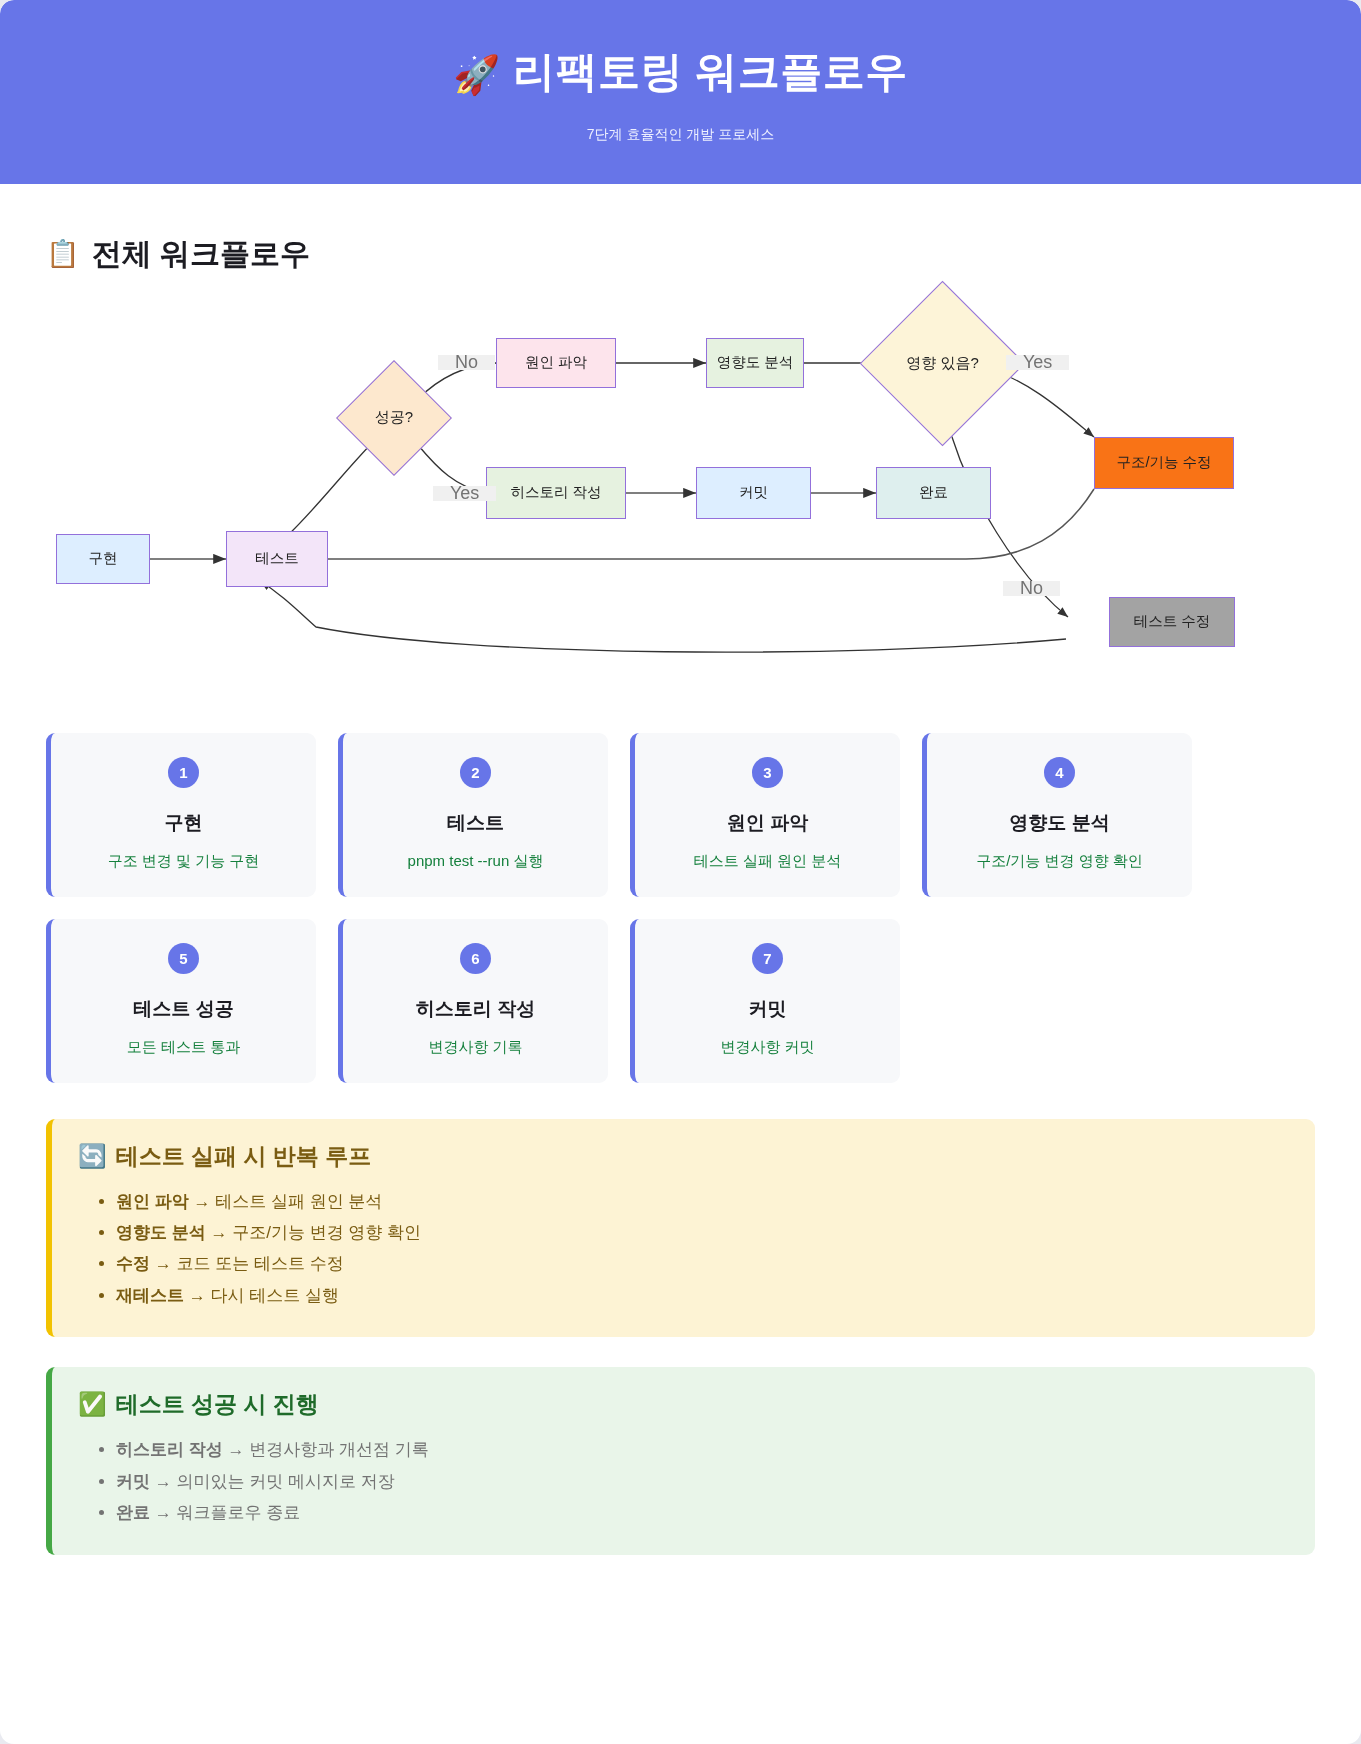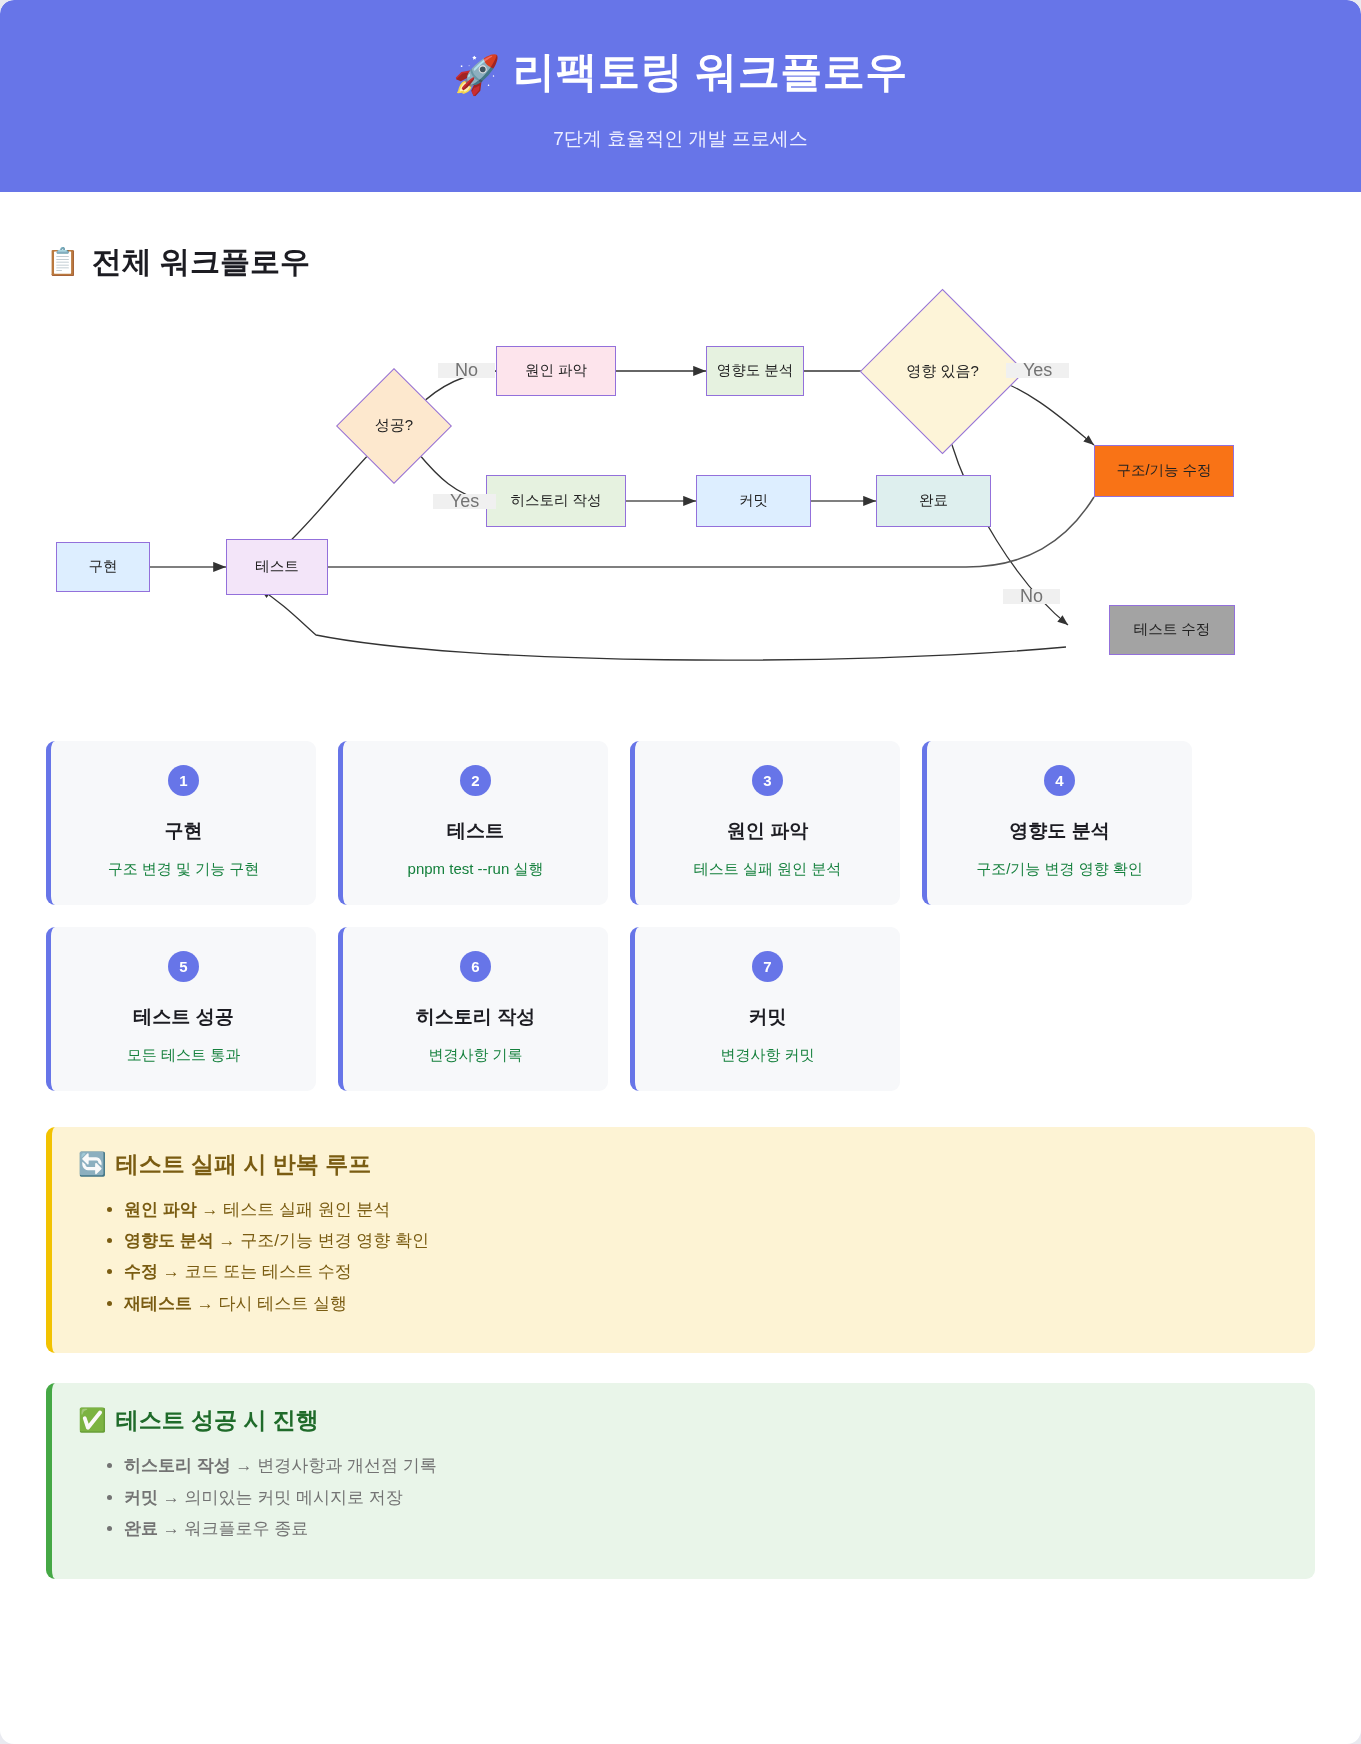--- a/index.html
+++ b/index.html
@@ -30,21 +30,21 @@
     margin: 12px;
     font-size: 42px;
     font-weight: bold;
     color: #ffffff;
     letter-spacing: 0.5px;
     line-height: 1.25;
   }
   .header h1 .emoji { font-size: 38px; margin-right: 12px; vertical-align: -2px; }
   .header .subtitle {
     margin-top: 26px;
-    font-size: 19px;
+    font-size: 14px;
     color: #eef0ff;
     font-weight: normal;
   }
   
   .body-wrap { padding: 50px 46px 60px; }
   .section-title {
     font-size: 30px;
     font-weight: bold;
     color: #1c1c22;
     margin: 0 0 34px 0;
@@ -125,21 +125,21 @@
   .panel.warn { background: #fdf3d4; border-left: 6px solid #f2c200; }
   .panel.ok   { background: #e9f5e9; border-left: 6px solid #45a845; }
   .panel h3 {
     margin: 0 0 14px 0;
     font-size: 23px;
     font-weight: bold;
     display: flex; align-items: center; gap: 9px;
   }
   .panel.warn h3 { color: #7a5c12; }
   .panel.ok   h3 { color: #1f6b2a; }
-  .panel ul { margin: 8px; padding-left: 38px; }
+  .panel ul { margin: 0; padding-left: 38px; }
   .panel li {
     font-size: 17px;
     line-height: 1.85;
     list-style: disc;
   }
   .panel.warn li { color: #7a5c12; }
   .panel.ok   li { color: #737373; }
   .panel li b { font-weight: bold; }
 </style>
 </head>

